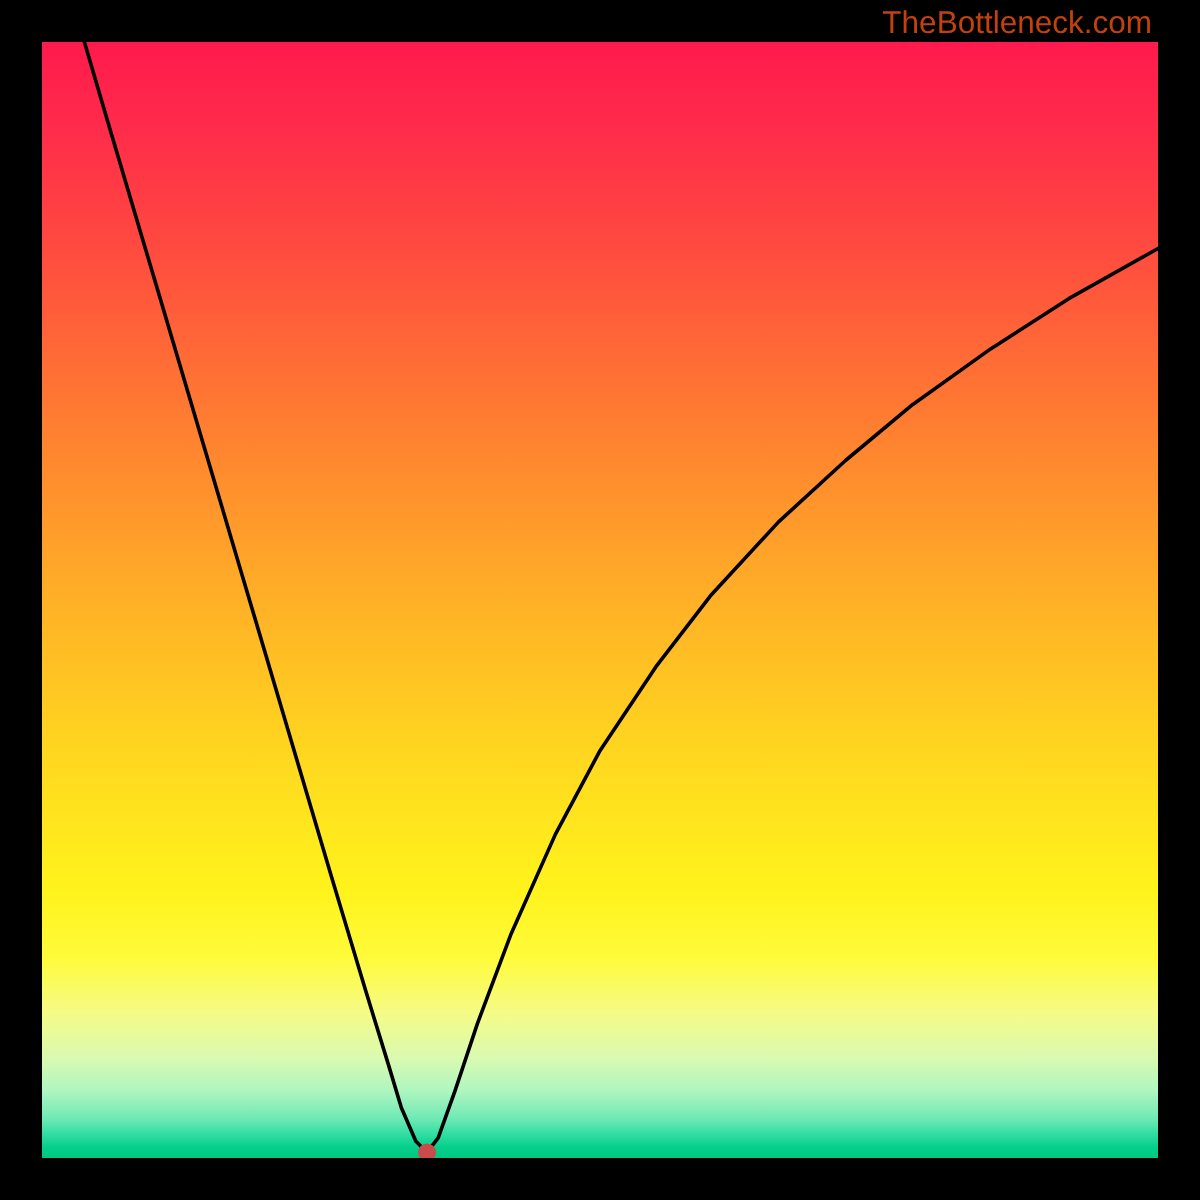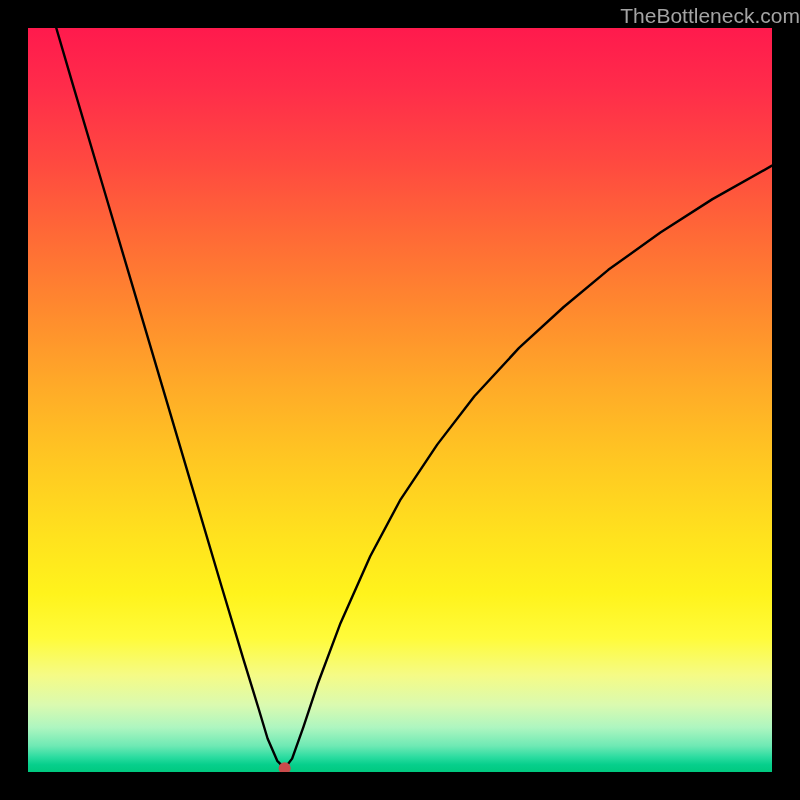--- a/index.html
+++ b/index.html
@@ -7,22 +7,22 @@
     width: 800px;
     height: 800px;
     background: #000;
     position: relative;
     overflow: hidden;
     font-family: Arial, sans-serif;
   }
   .watermark {
     position: absolute;
     top: 4px;
-    right: 0;
-    color: #a3a3a3;
+    right: 32px;
+    color: #c2410c;
     font-size: 21px;
     font-weight: 500;
     z-index: 10;
   }
   .plot-area {
     position: absolute;
     left: 28px;
     top: 28px;
     width: 744px;
     height: 744px;

